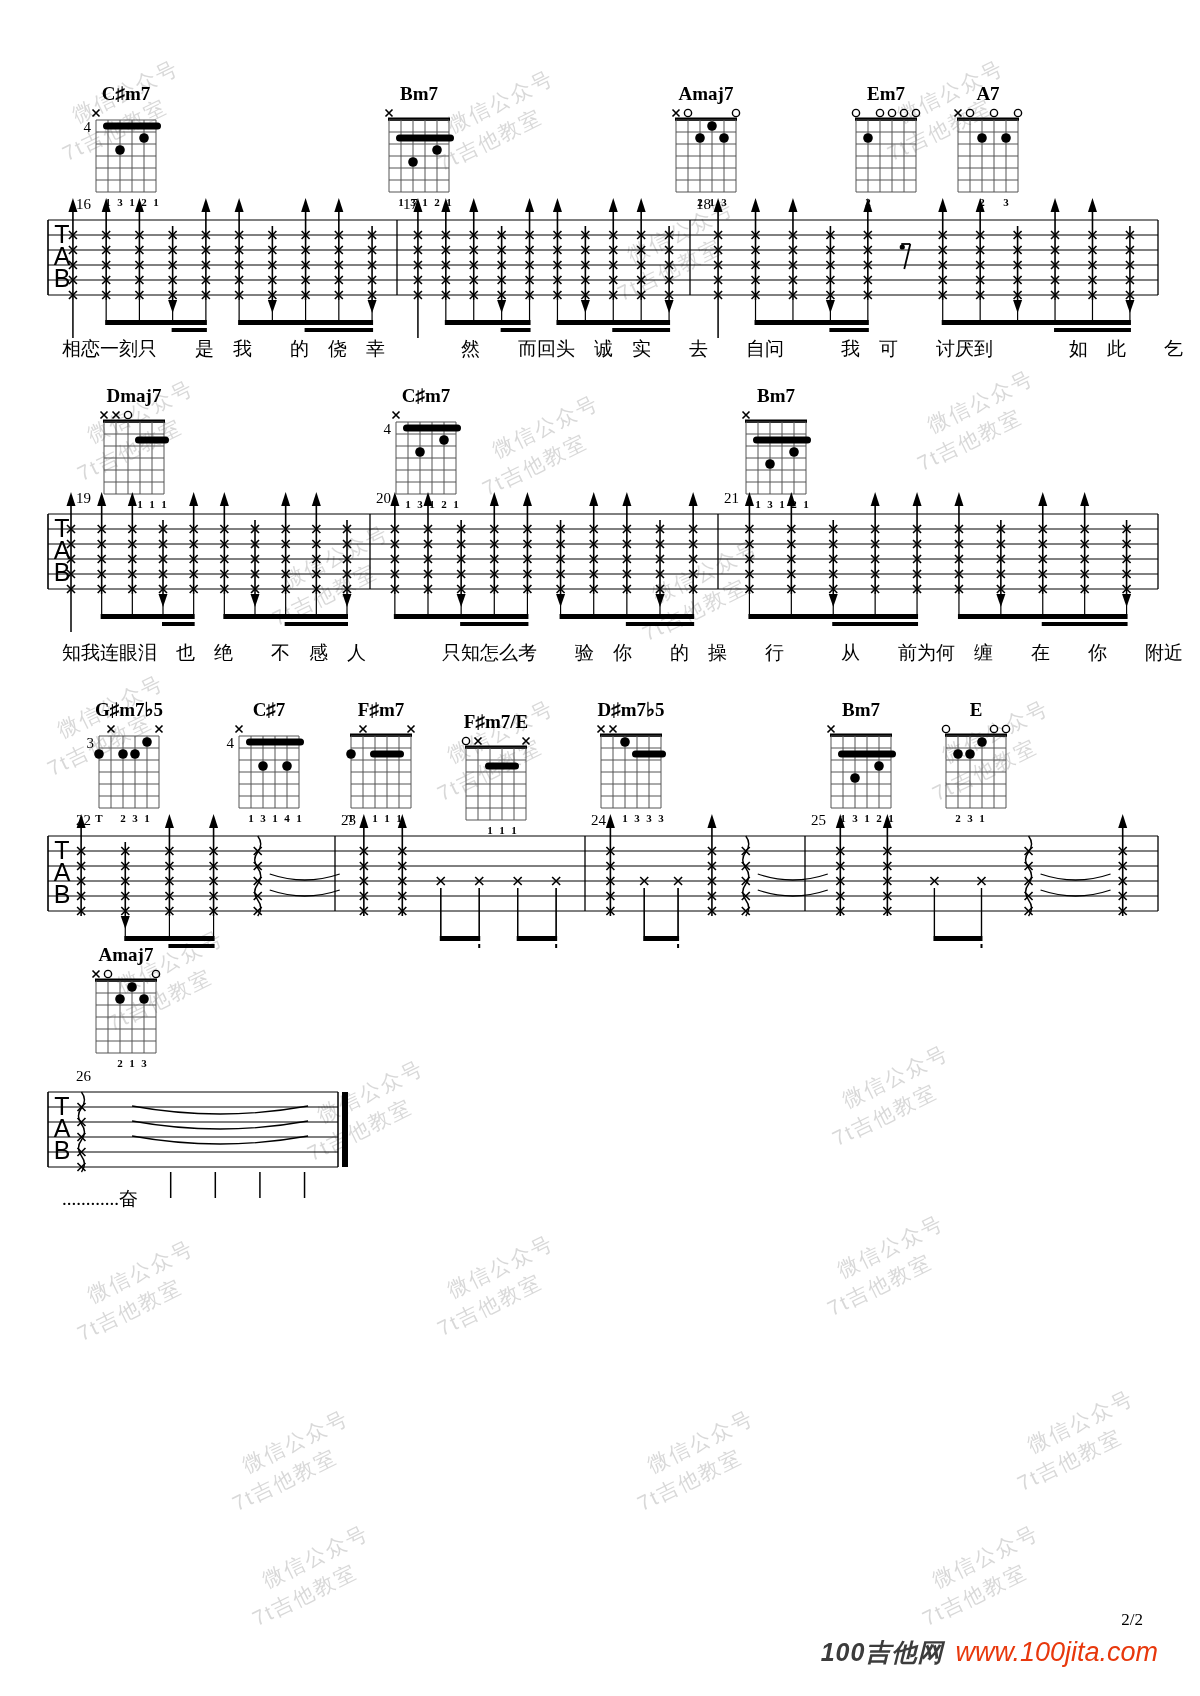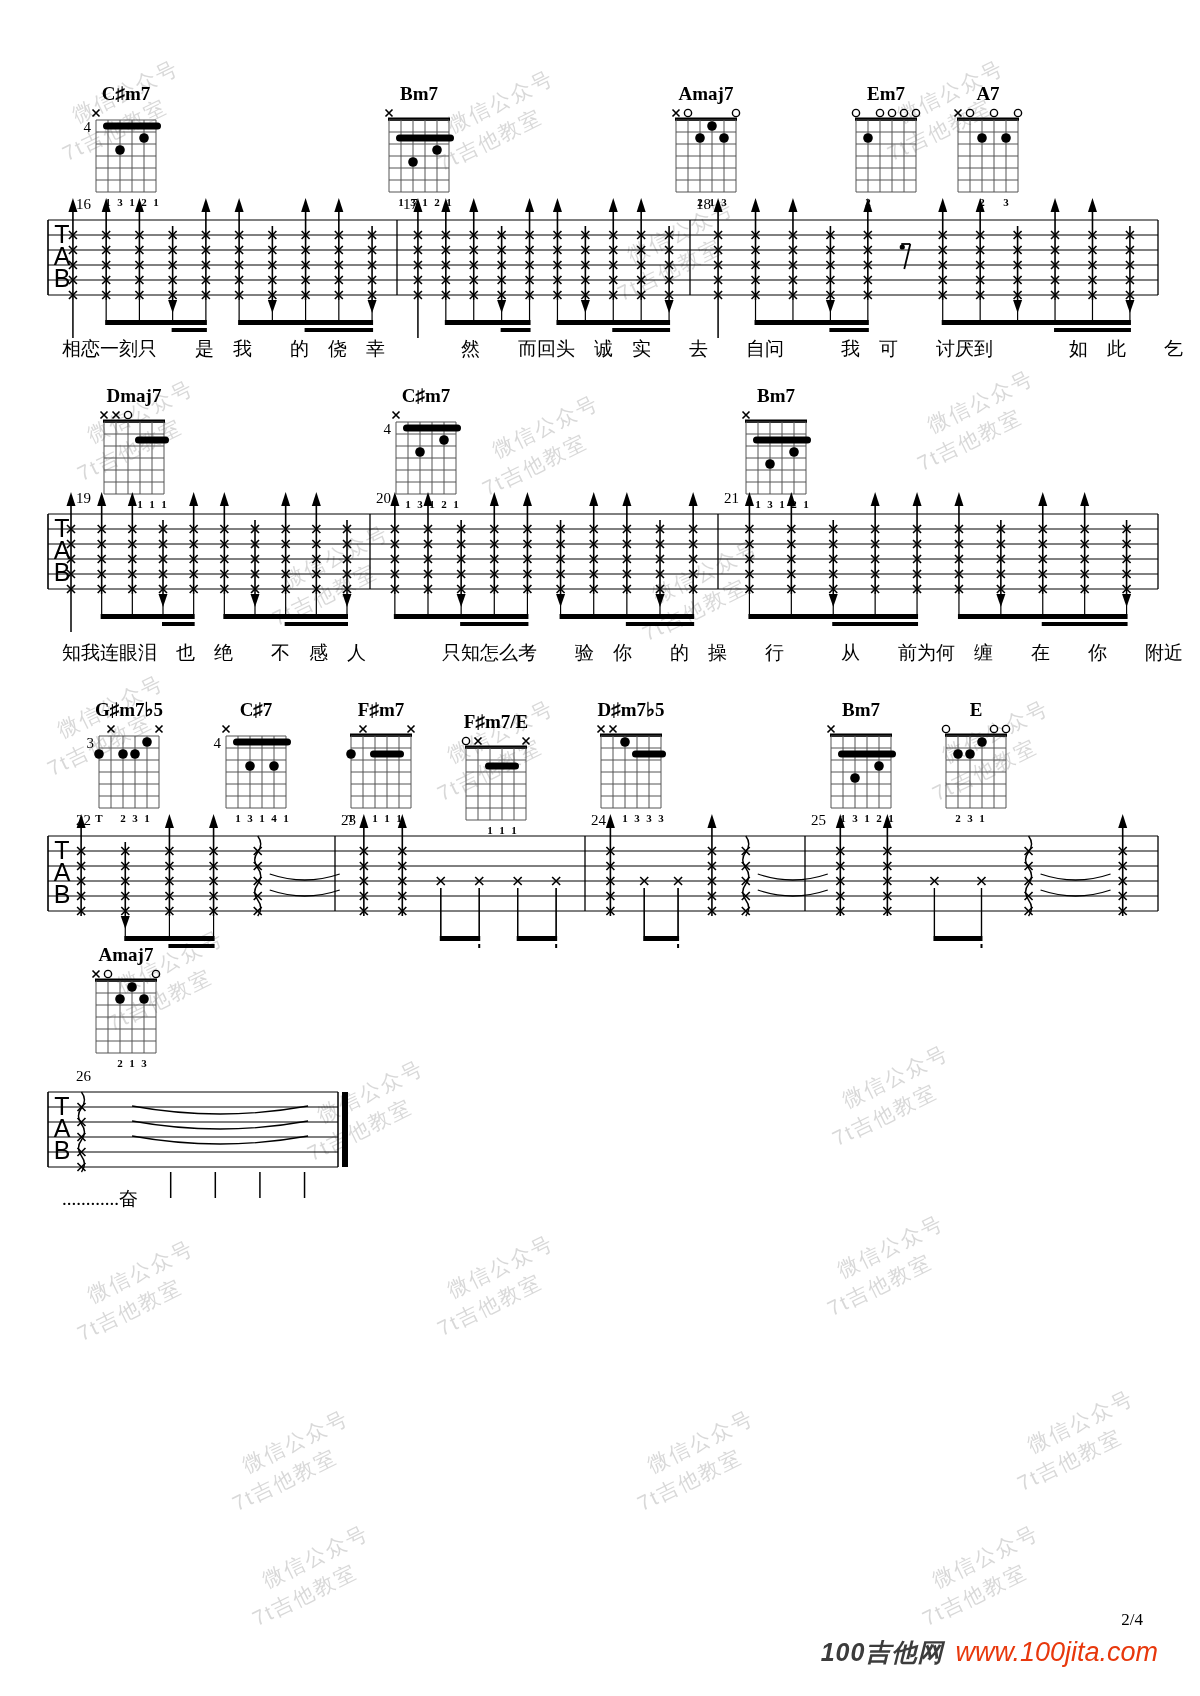--- a/index.html
+++ b/index.html
@@ -903,21 +903,21 @@
         <line x1="18" y1="108" x2="78" y2="108" stroke="#555" stroke-width="1"></line>
         <circle cx="66" cy="42" r="4.8"></circle>
         <circle cx="18" cy="54" r="4.8"></circle>
         <circle cx="42" cy="54" r="4.8"></circle>
         <circle cx="54" cy="54" r="4.8"></circle>
         <text x="18" y="122" text-anchor="middle" class="fing">T</text>
         <text x="42" y="122" text-anchor="middle" class="fing">2</text>
         <text x="54" y="122" text-anchor="middle" class="fing">3</text>
         <text x="66" y="122" text-anchor="middle" class="fing">1</text>
       </svg></div>
-  <div class="chord" style="left:197px;top:700px"><svg width="96" height="132" viewBox="0 0 96 132">
+  <div class="chord" style="left:210px;top:700px"><svg width="96" height="132" viewBox="0 0 96 132">
         <text x="48" y="16" text-anchor="middle" class="cname">C♯7</text>
         <path d="M14.5,25.5 L21.5,32.5 M14.5,32.5 L21.5,25.5" stroke="#000" stroke-width="1.6" fill="none"></path>
         <text x="13" y="48" text-anchor="end" class="fret">4</text>
         <line x1="18" y1="36" x2="18" y2="108" stroke="#555" stroke-width="1"></line>
         <line x1="30" y1="36" x2="30" y2="108" stroke="#555" stroke-width="1"></line>
         <line x1="42" y1="36" x2="42" y2="108" stroke="#555" stroke-width="1"></line>
         <line x1="54" y1="36" x2="54" y2="108" stroke="#555" stroke-width="1"></line>
         <line x1="66" y1="36" x2="66" y2="108" stroke="#555" stroke-width="1"></line>
         <line x1="78" y1="36" x2="78" y2="108" stroke="#555" stroke-width="1"></line>
         <line x1="18" y1="36" x2="78" y2="36" stroke="#555" stroke-width="1"></line>
@@ -1272,19 +1272,19 @@
       <path d="M92.07692307692307,68 Q180.07692307692307,84 268.0769230769231,68" stroke="#000" stroke-width="1.3" fill="none"></path>
       <line x1="130.69230769230768" y1="104" x2="130.69230769230768" y2="130" stroke="#000" stroke-width="1.5"></line>
       <line x1="175.3076923076923" y1="104" x2="175.3076923076923" y2="130" stroke="#000" stroke-width="1.5"></line>
       <line x1="219.9230769230769" y1="104" x2="219.9230769230769" y2="130" stroke="#000" stroke-width="1.5"></line>
       <line x1="264.53846153846155" y1="104" x2="264.53846153846155" y2="130" stroke="#000" stroke-width="1.5"></line>
       <line x1="298" y1="24" x2="298" y2="99" stroke="#000" stroke-width="1.5"></line>
       <rect x="302" y="24" width="6" height="75"></rect>
     </svg>
   <div class="lyr" style="top:1186px">............奋</div>
 
-  <div class="pagenum">2/4</div>
+  <div class="pagenum">2/2</div>
   <div class="logo">
     <span class="brand">100吉他网</span>
     <span class="url">www.100jita.com</span>
   </div>
 
 </div>
 
 </body></html>

